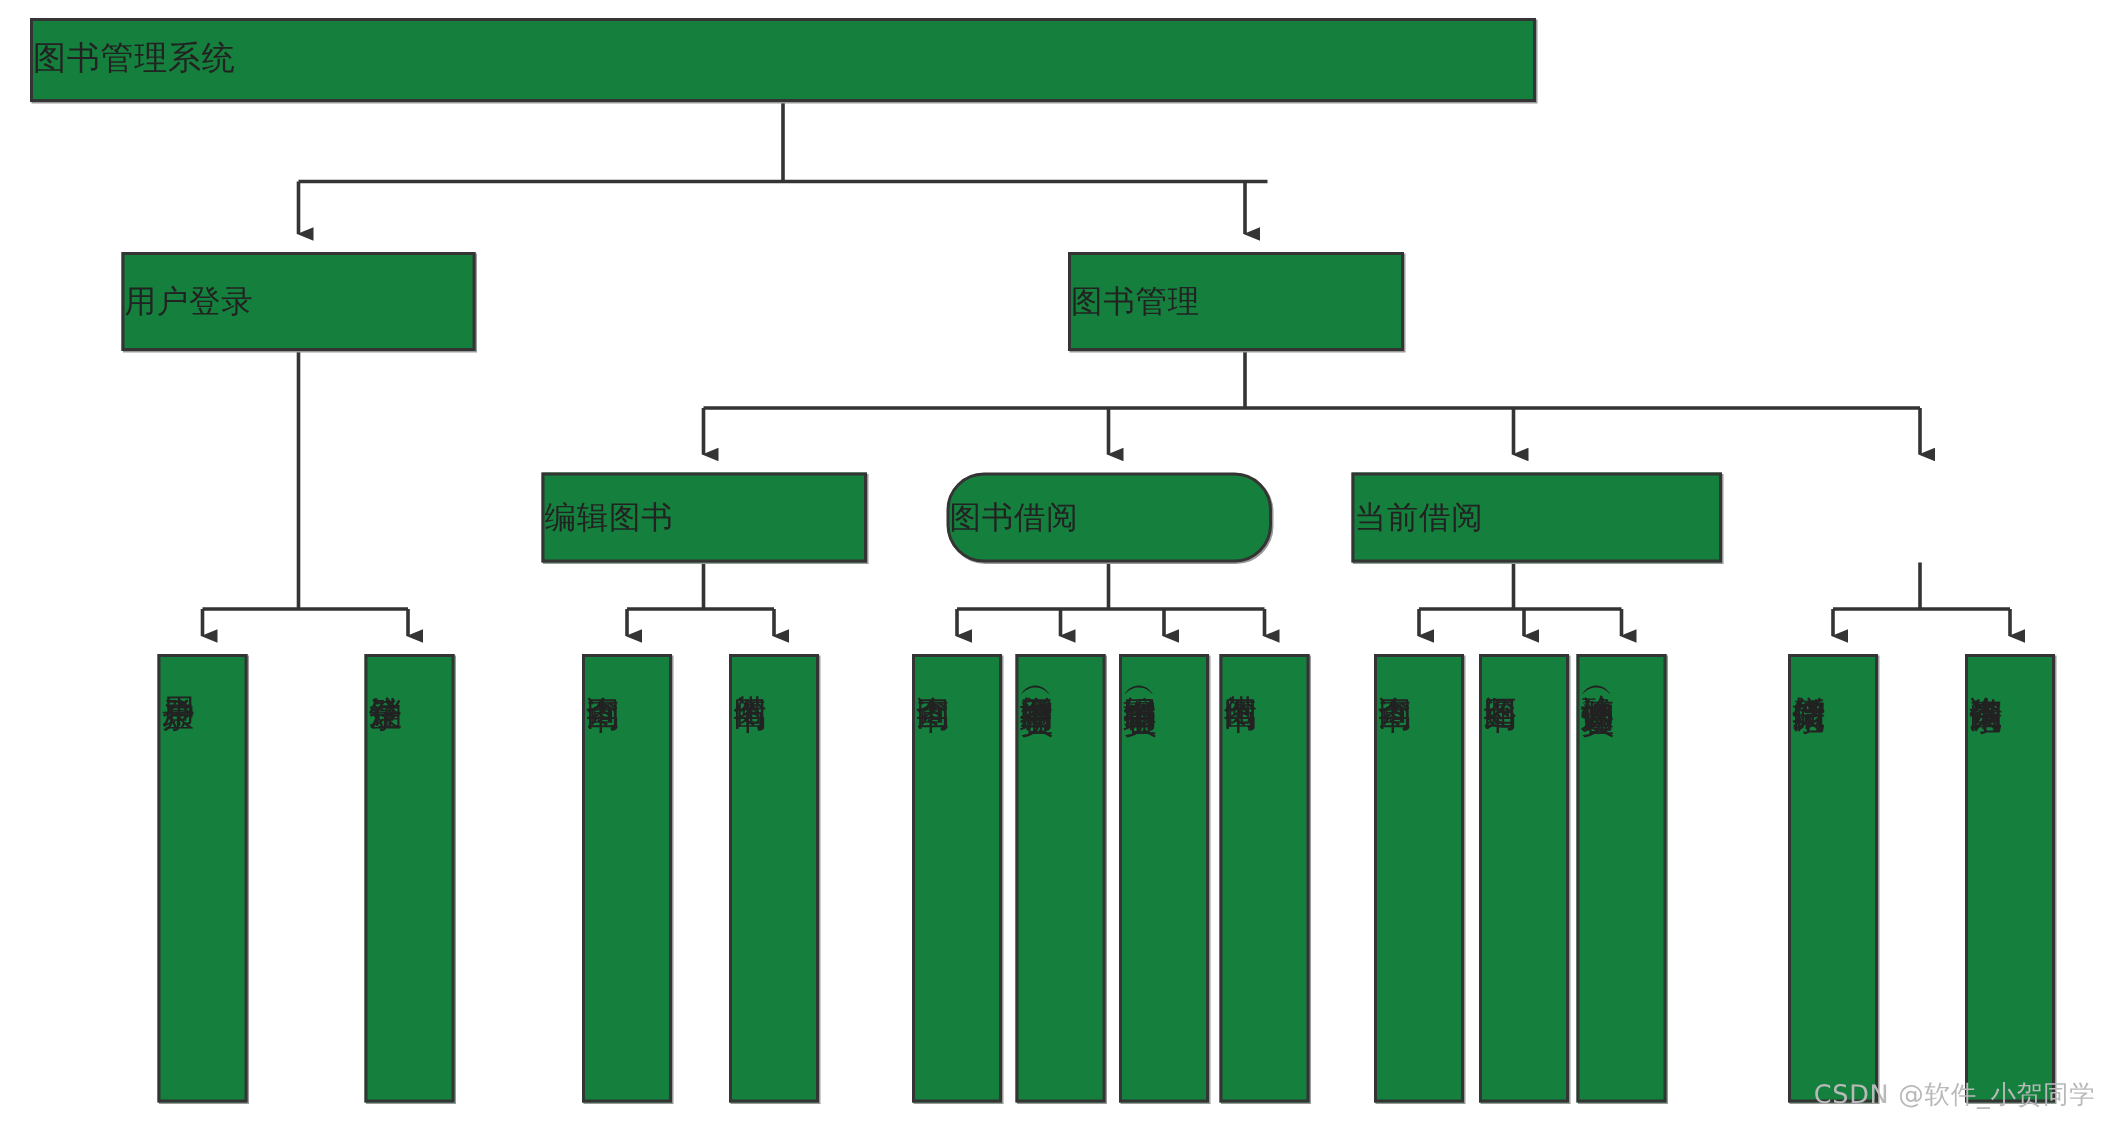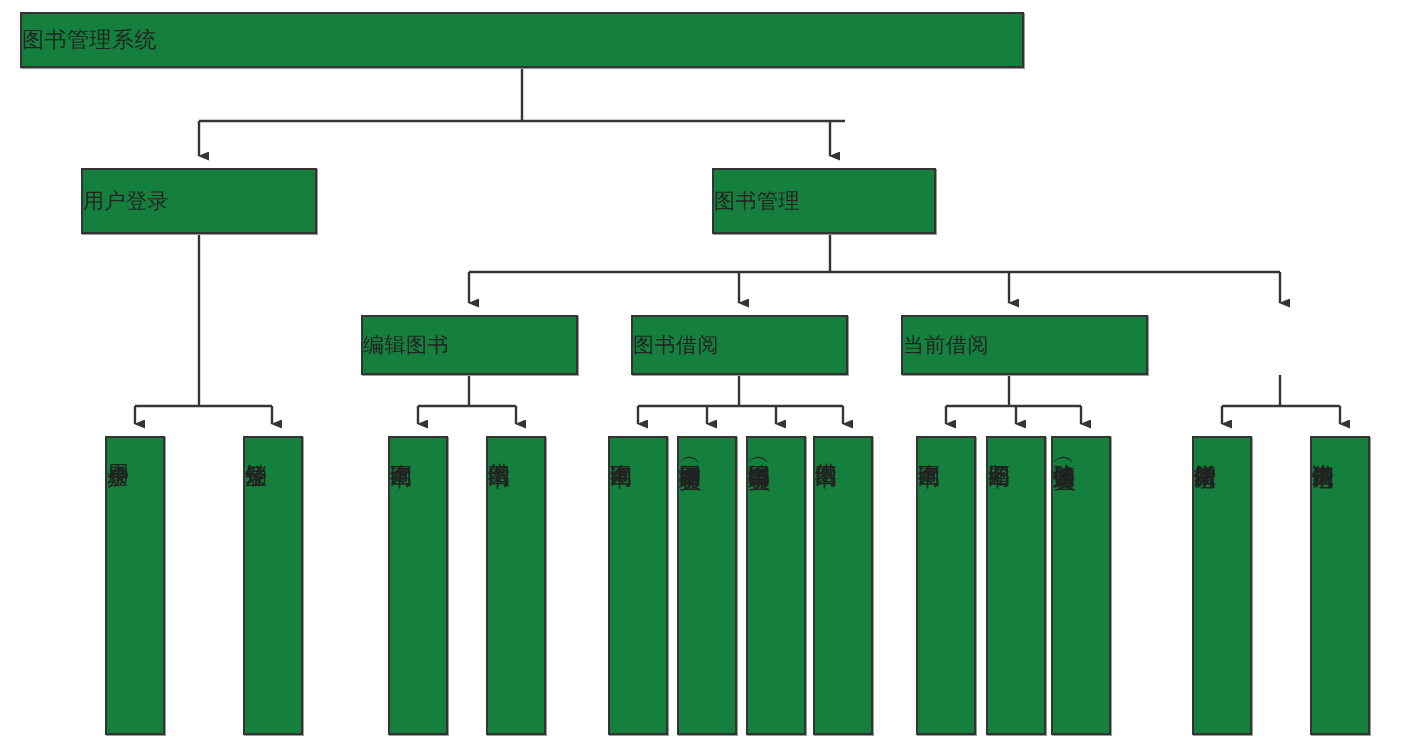--- a/index.html
+++ b/index.html
@@ -135,21 +135,21 @@
   <div class="node horizontal" style="left:81px; top:168px; width:236px; height:66px;">
     <span class="node-label">用户登录</span>
   </div>
   <div class="node horizontal" style="left:712px; top:168px; width:224px; height:66px;">
     <span class="node-label">图书管理</span>
   </div>
 
   <div class="node horizontal" style="left:361px; top:315px; width:217px; height:60px;">
     <span class="node-label">编辑图书</span>
   </div>
-  <div class="node horizontal" style="left:631px; top:315px; width:217px; height:60px;">
+  <div class="node horizontal" style="left:631px; top:315px; width:217px; height:60px;border-radius:25px;">
     <span class="node-label">图书借阅</span>
   </div>
   <div class="node horizontal" style="left:901px; top:315px; width:247px; height:60px;">
     <span class="node-label">当前借阅</span>
   </div>
 
   <div class="node vertical" style="left:105px; top:436px; width:60px; height:299px;">
     <span class="node-label">用户登录</span>
   </div>
   <div class="node vertical" style="left:243px; top:436px; width:60px; height:299px;">
@@ -182,14 +182,15 @@
   <div class="node vertical" style="left:1051px; top:436px; width:60px; height:299px;">
     <span class="node-label">确认归还（管理员）</span>
   </div>
   <div class="node vertical" style="left:1192px; top:436px; width:60px; height:299px;">
     <span class="node-label">新增借阅记录</span>
   </div>
   <div class="node vertical" style="left:1310px; top:436px; width:60px; height:299px;">
     <span class="node-label">查询借阅记录</span>
   </div>
 
+  <div id="watermark">CSDN @软件_小贺同学</div>
 
 </div>
 
 </body></html>

